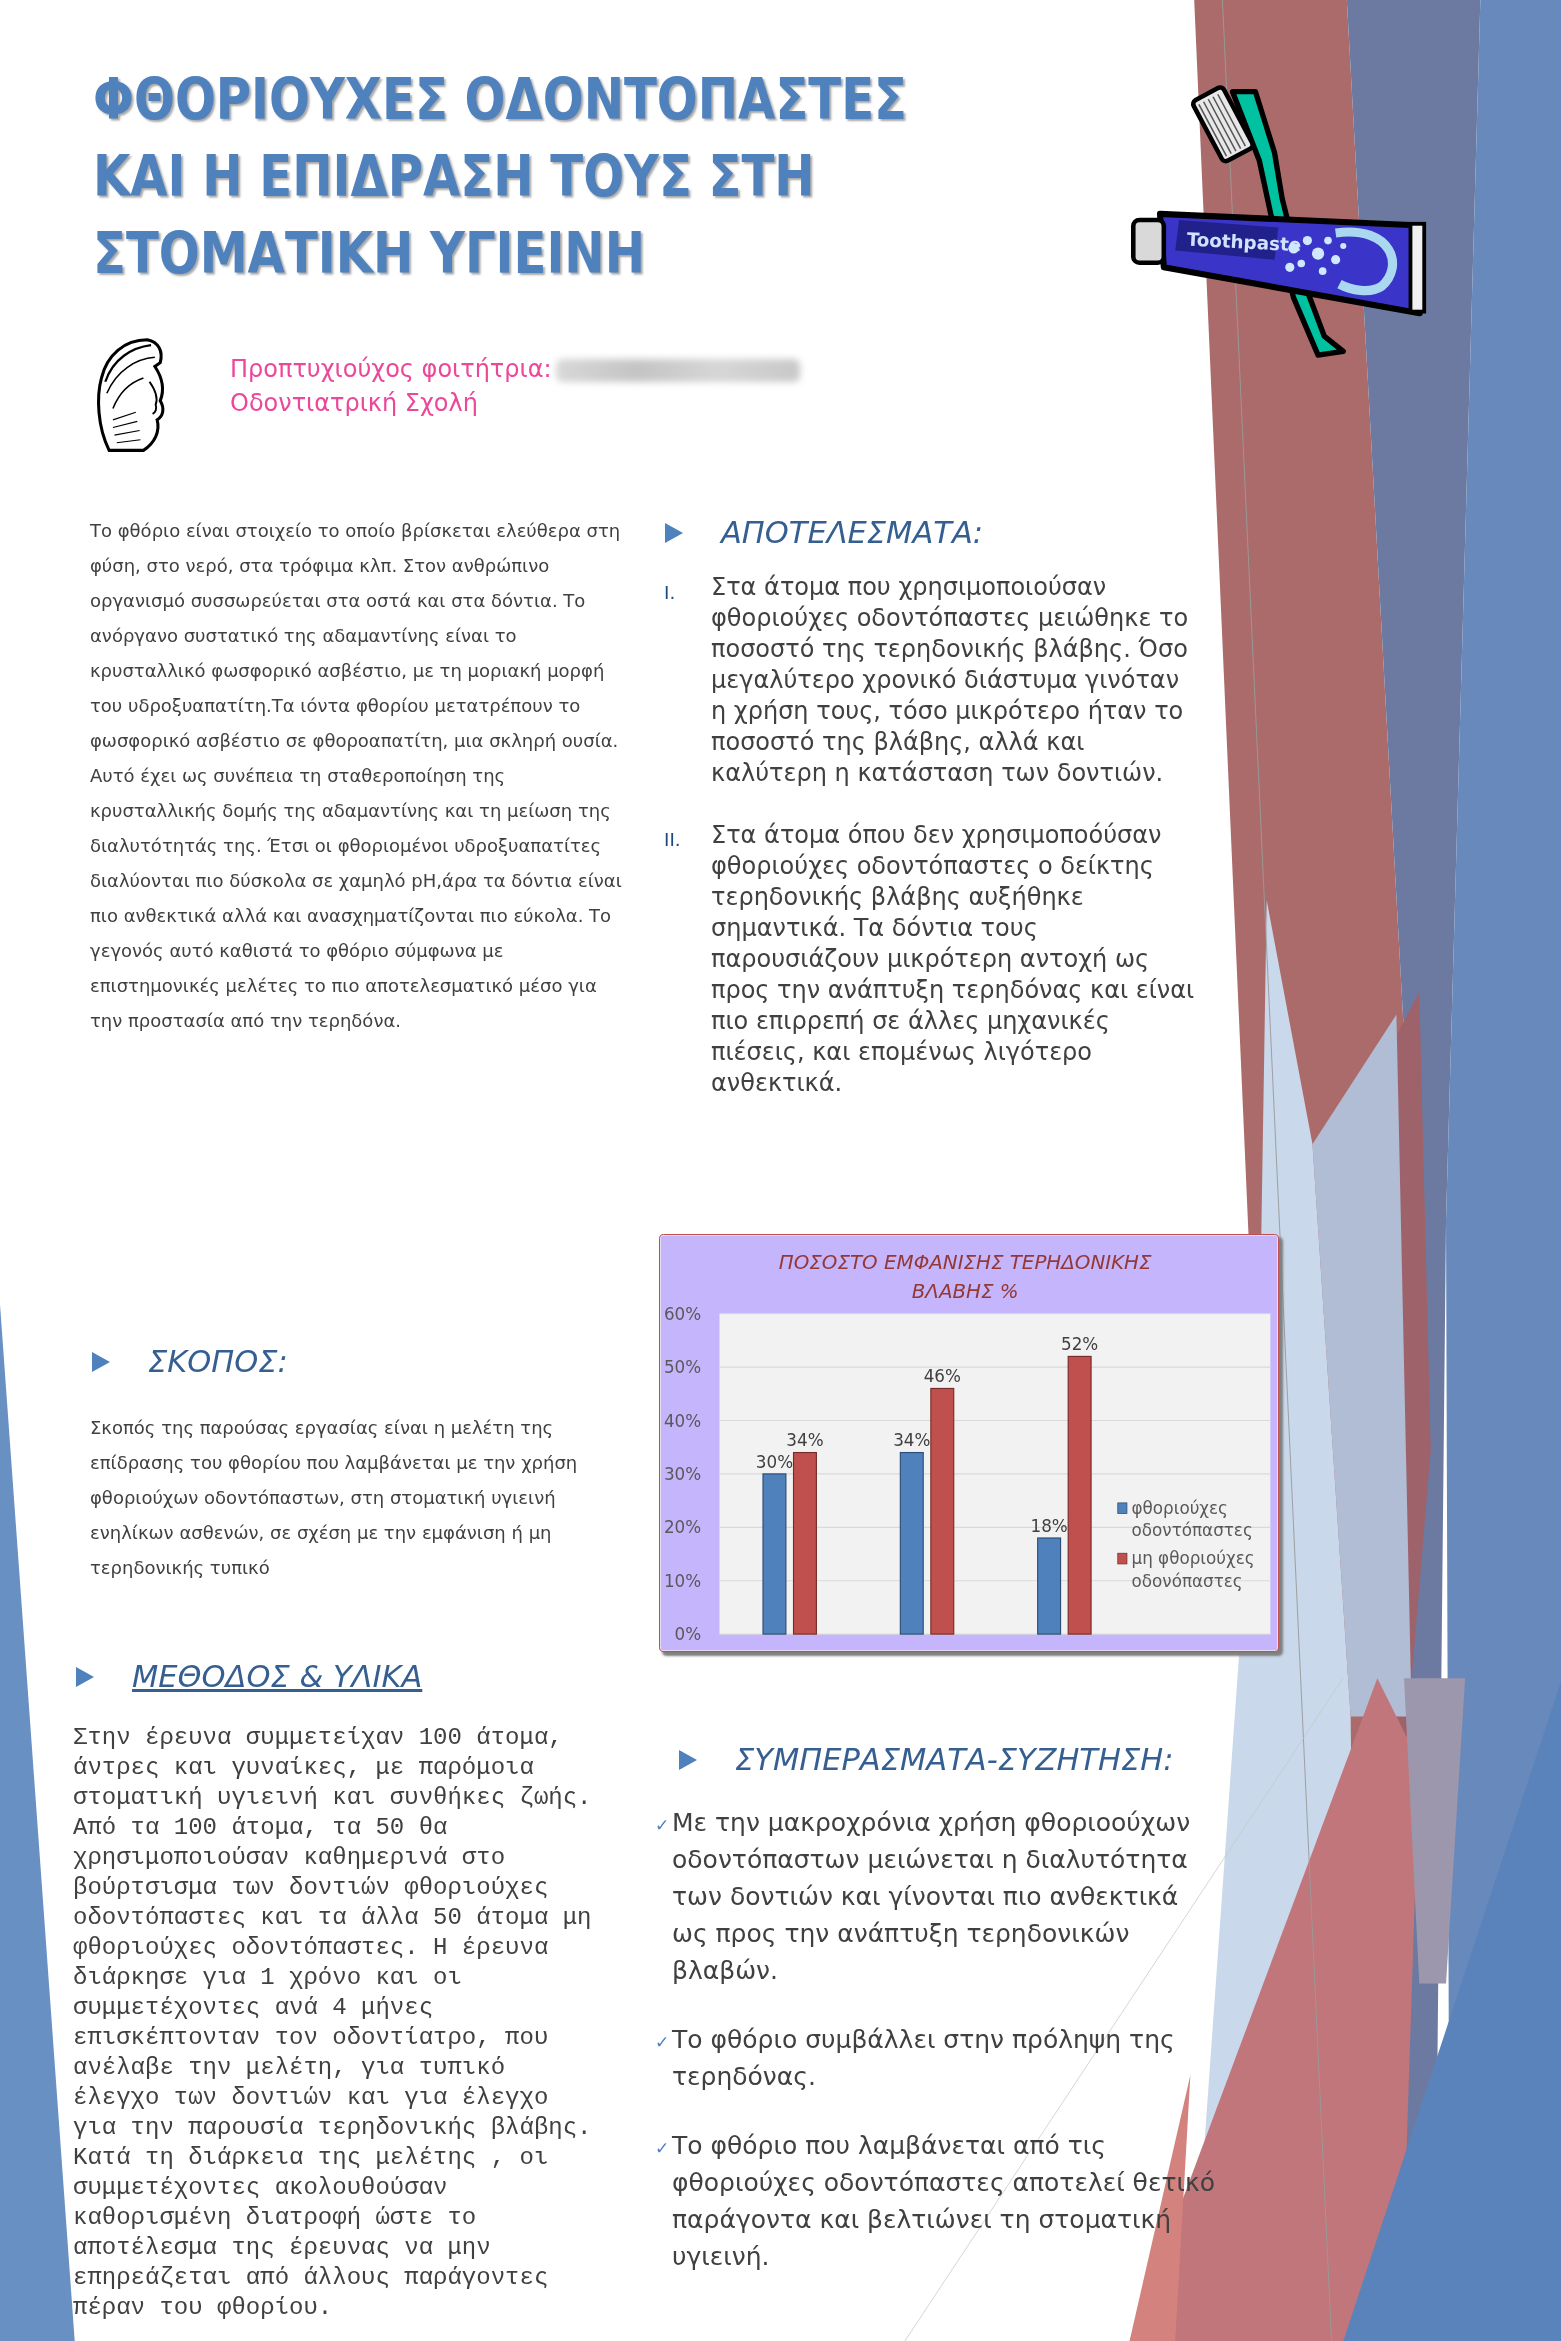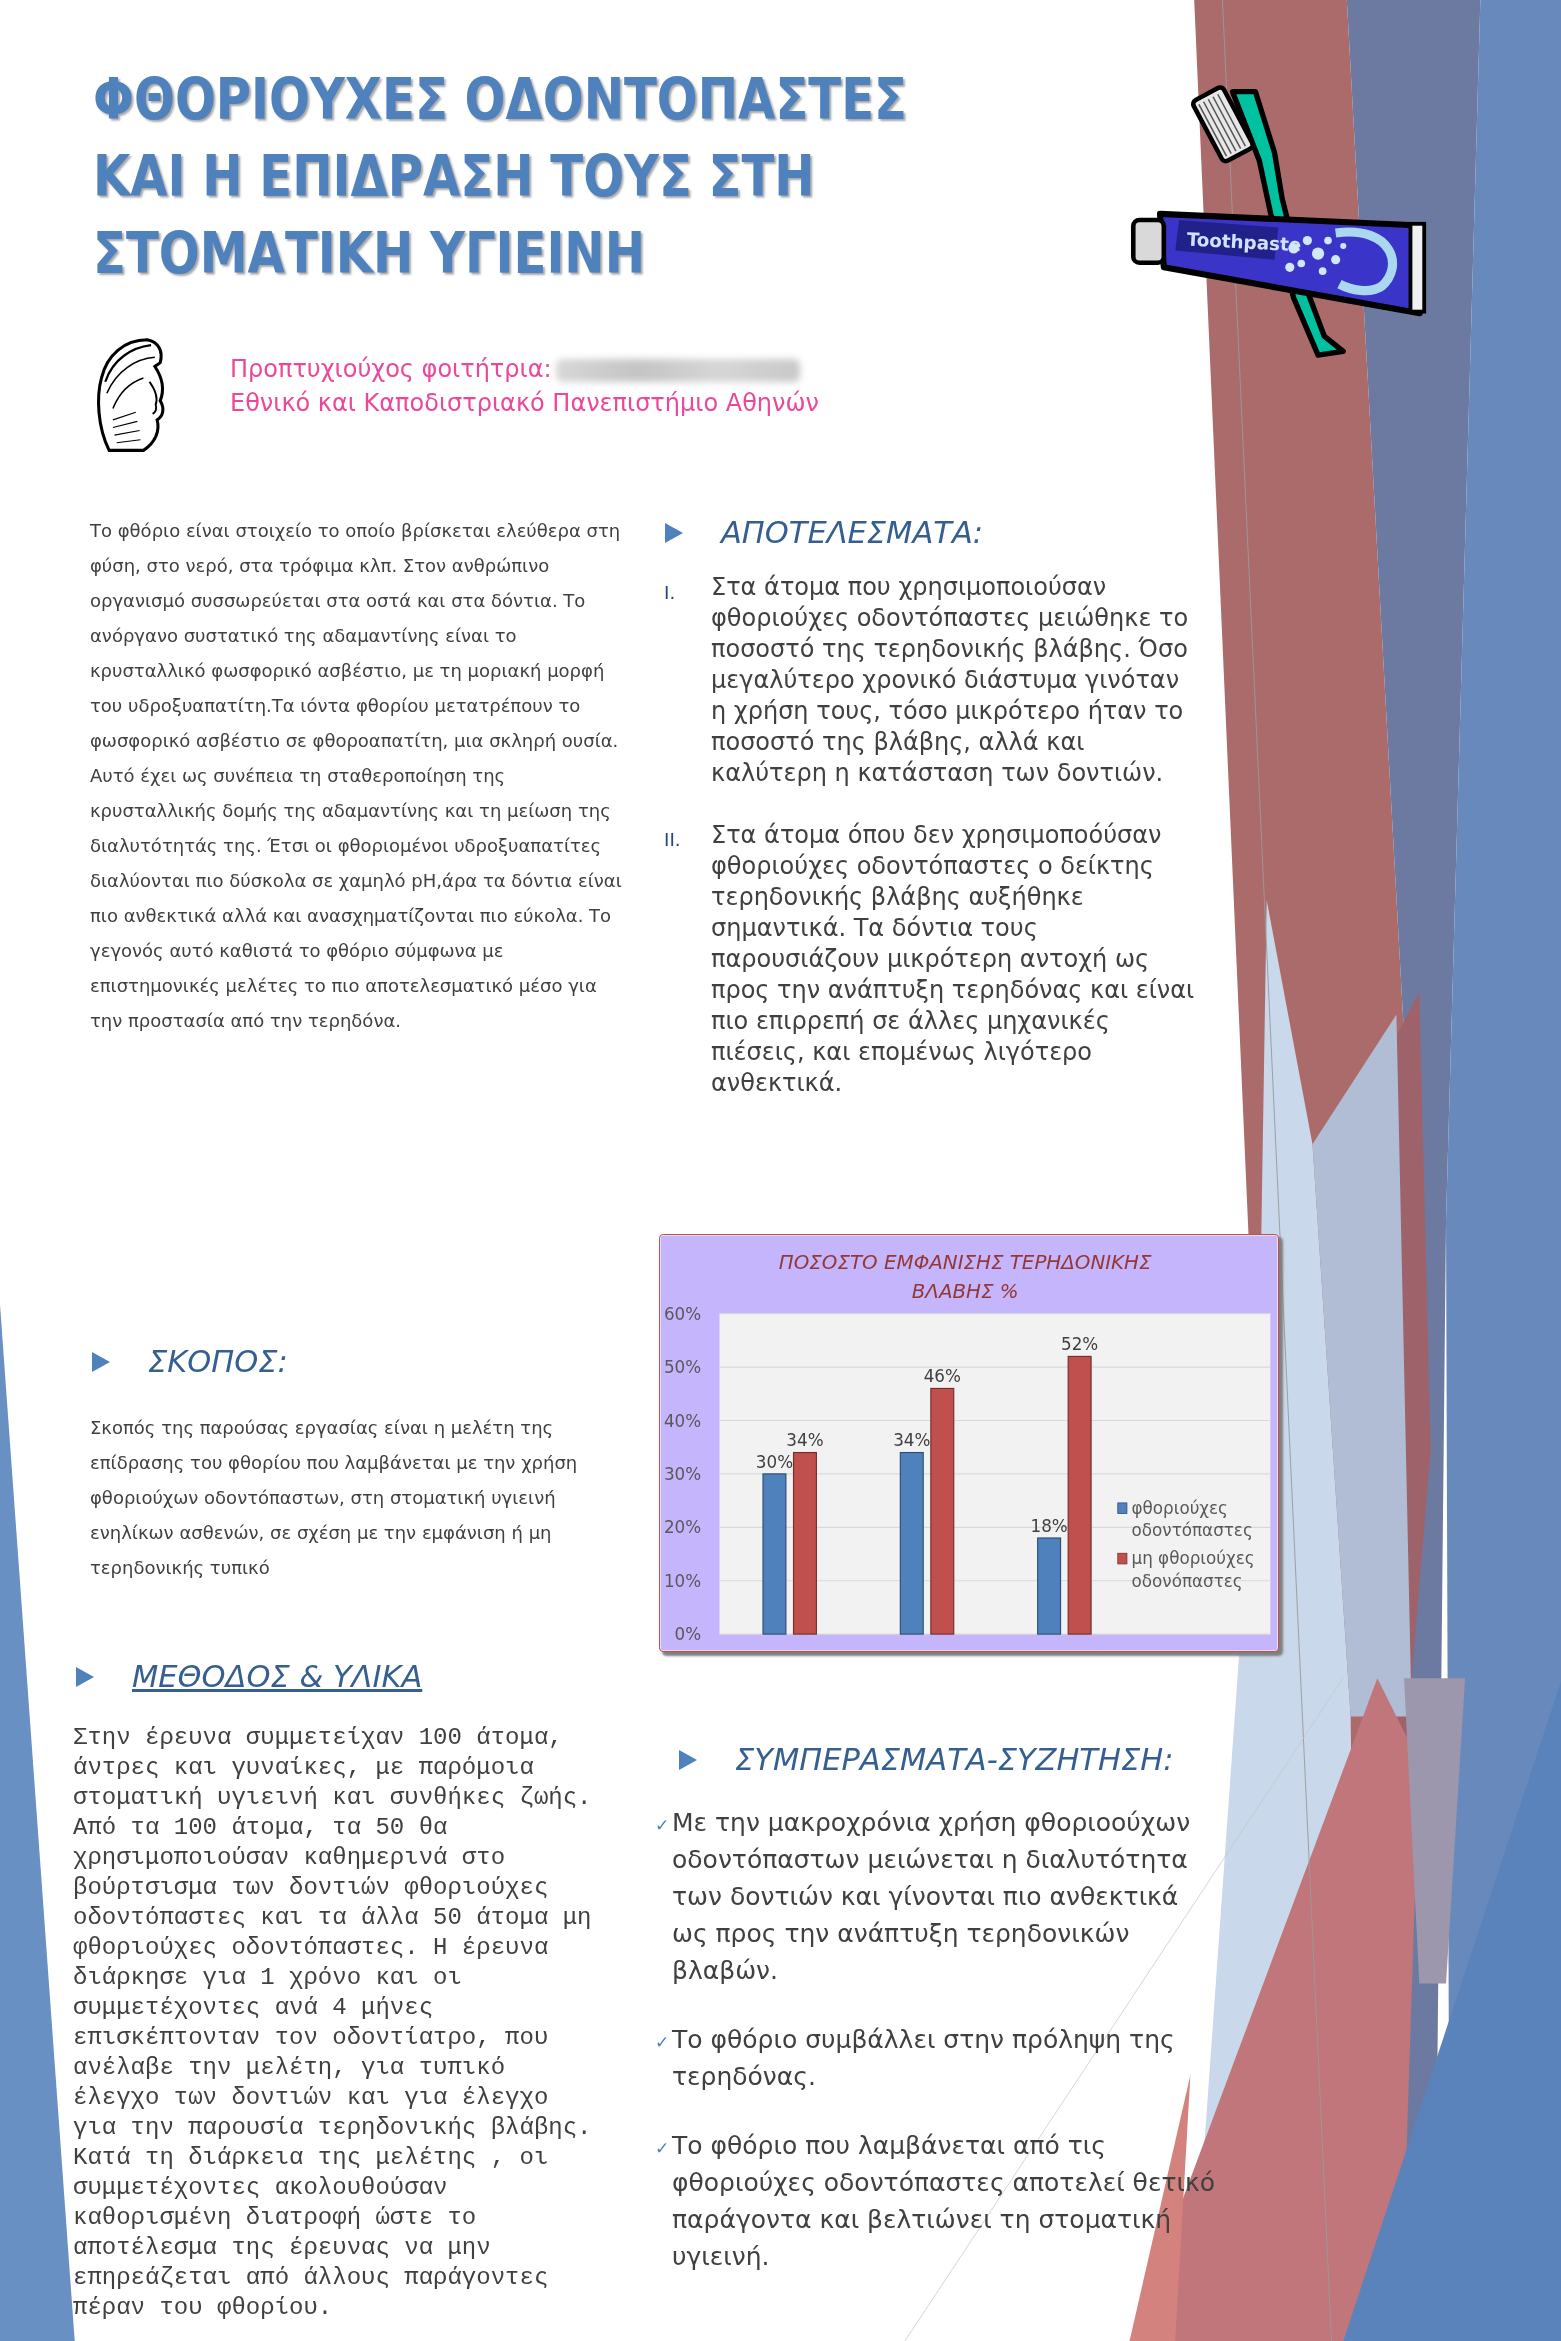--- a/index.html
+++ b/index.html
@@ -114,21 +114,21 @@
     <line x1="32" y1="130" x2="65" y2="124"></line>
       <line x1="35" y1="140" x2="66" y2="136"></line>
   </g>
   <path d="M78,60 C85,70 90,80 86,90 C88,95 86,100 82,102" fill="none" stroke="#000" stroke-width="2.5"></path>
 </svg>
 
 <div class="abs affil">
   <div>
     <span>Προπτυχιούχος φοιτήτρια:</span><span class="blur"></span>
   </div>
-  <div>Εθνικό και Καποδιστριακό Πανεπιστήμιο Αθηνών</div>
+  <div>Οδοντιατρική Σχολή</div>
 </div>
 
 <div class="abs body-text intro">Το φθόριο είναι στοιχείο το οποίο βρίσκεται ελεύθερα στη φύση, στο νερό, στα τρόφιμα κλπ. Στον ανθρώπινο οργανισμό συσσωρεύεται στα οστά και στα δόντια. Το ανόργανο συστατικό της αδαμαντίνης είναι το κρυσταλλικό φωσφορικό ασβέστιο, με τη μοριακή μορφή του υδροξυαπατίτη.Τα ιόντα φθορίου μετατρέπουν το φωσφορικό ασβέστιο σε φθοροαπατίτη, μια σκληρή ουσία. Αυτό έχει ως συνέπεια τη σταθεροποίηση της κρυσταλλικής δομής της αδαμαντίνης και τη μείωση της διαλυτότητάς της. Έτσι οι φθοριομένοι υδροξυαπατίτες διαλύονται πιο δύσκολα σε χαμηλό pH,άρα τα δόντια είναι πιο ανθεκτικά αλλά και ανασχηματίζονται πιο εύκολα. Το γεγονός αυτό καθιστά το φθόριο σύμφωνα με επιστημονικές μελέτες το πιο αποτελεσματικό μέσο για την προστασία από την τερηδόνα.</div>
 
 <div class="abs sec-head h-skopos">
   <span class="tri"></span>
   <span>ΣΚΟΠΟΣ:</span>
 </div>
 <div class="abs body-text skopos">Σκοπός της παρούσας εργασίας είναι η μελέτη της επίδρασης του φθορίου που λαμβάνεται με την χρήση φθοριούχων οδοντόπαστων, στη στοματική υγιεινή ενηλίκων ασθενών, σε σχέση με την εμφάνιση ή μη τερηδονικής τυπικό</div>
 

